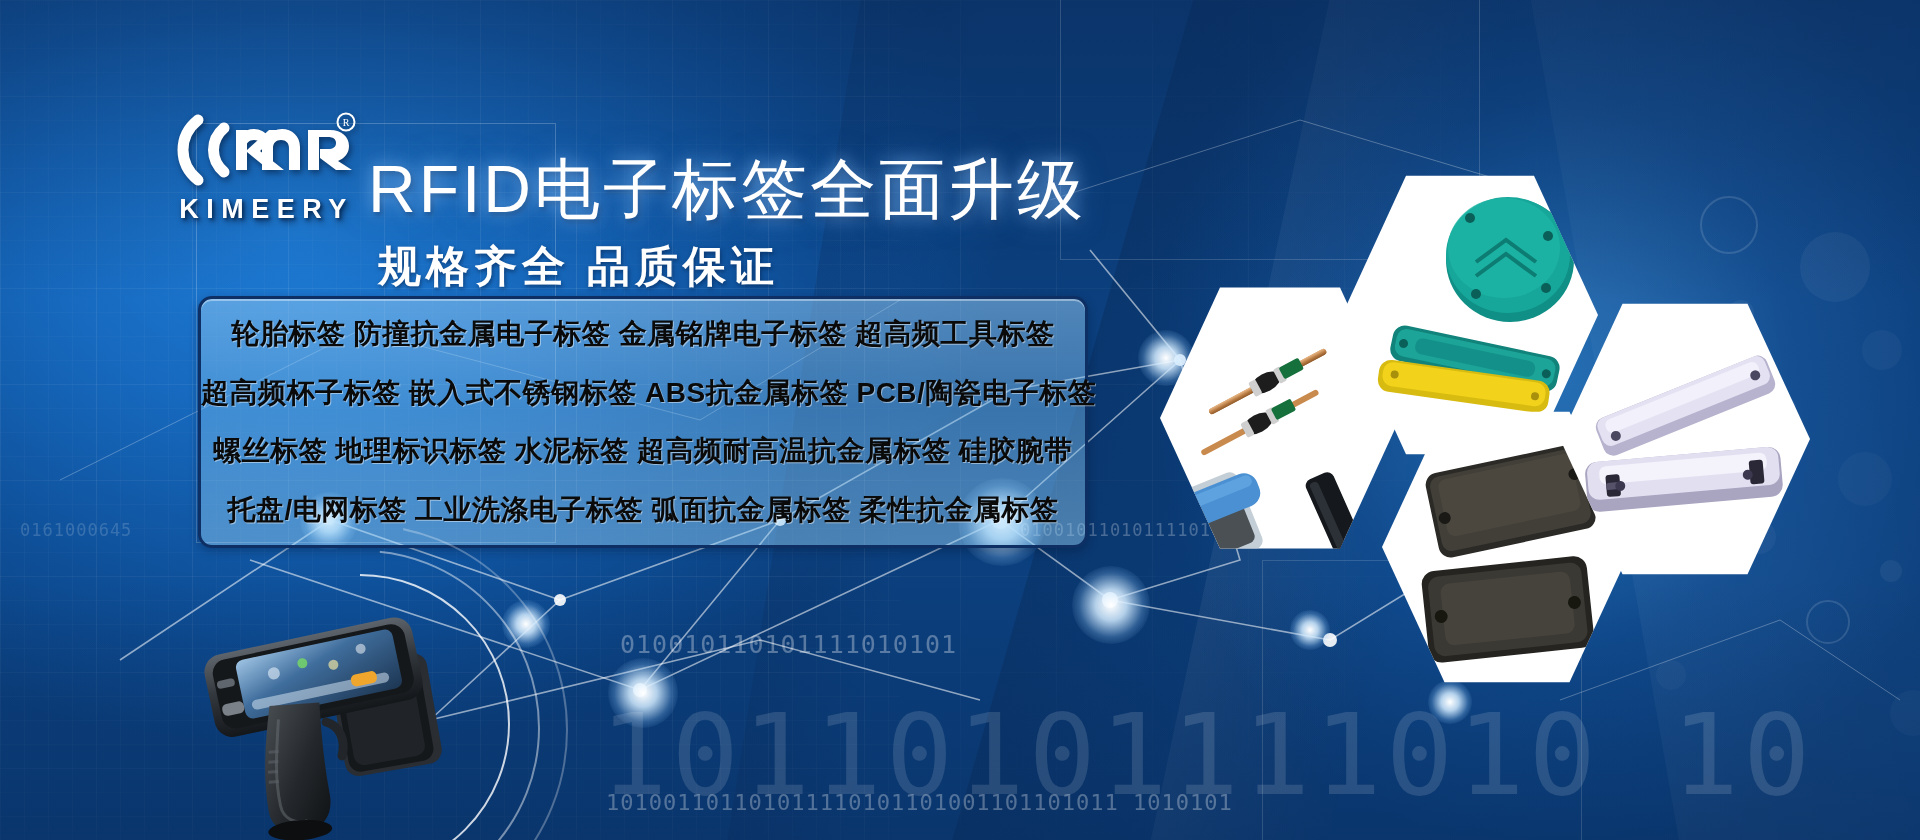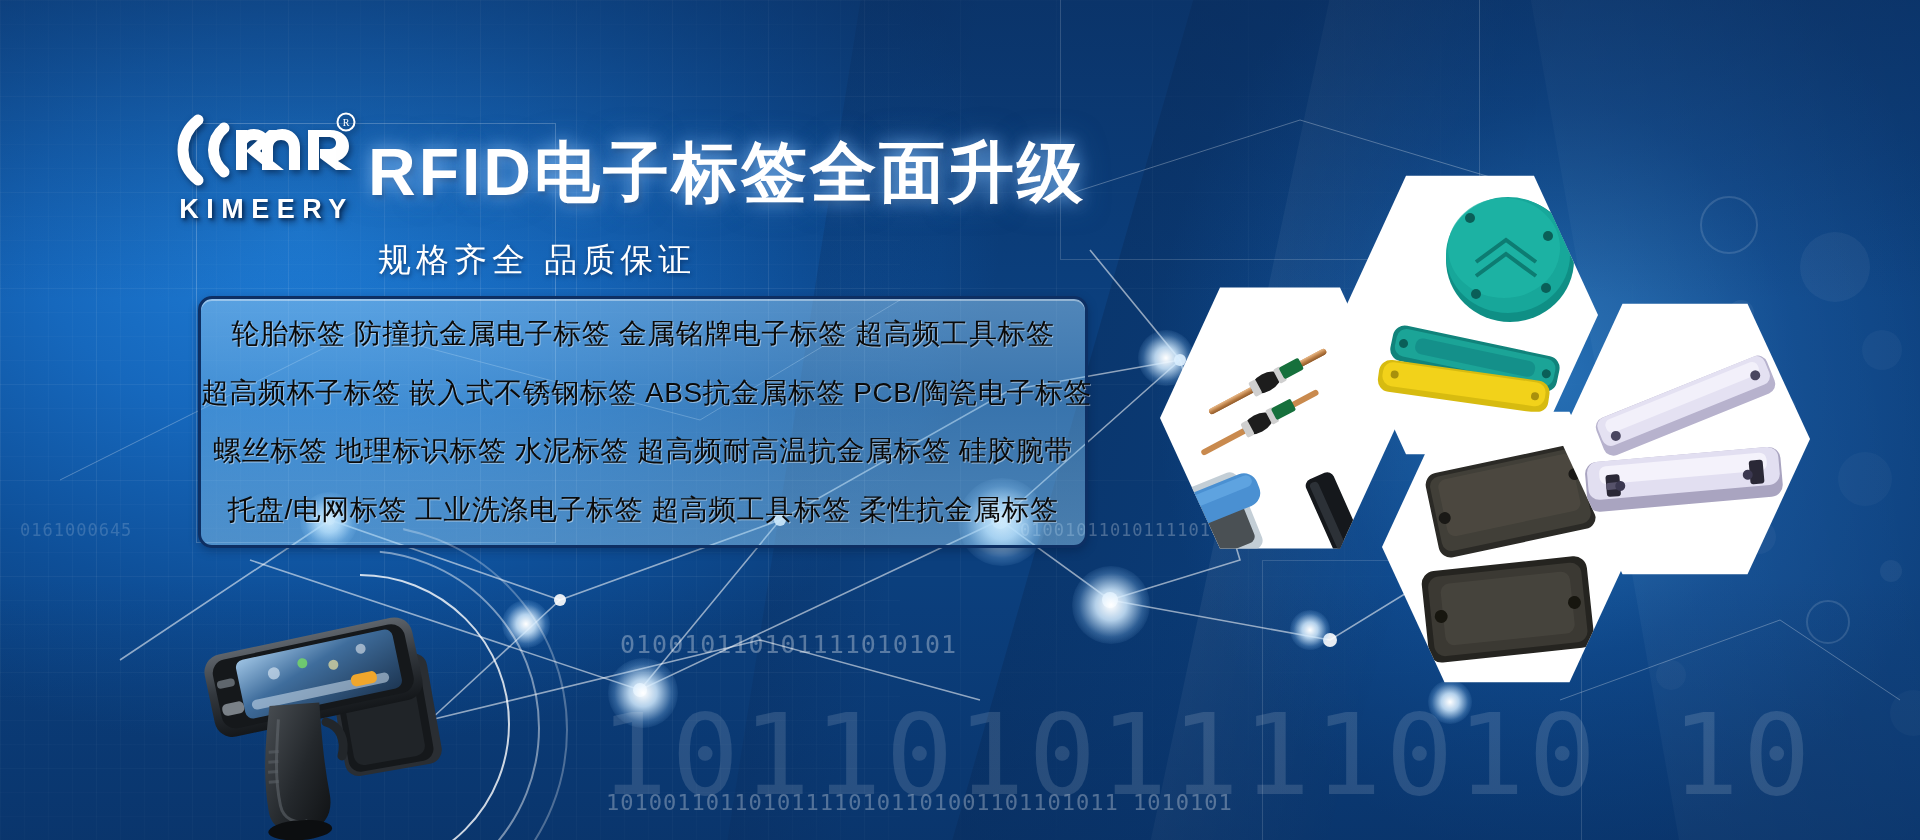--- a/index.html
+++ b/index.html
@@ -112,33 +112,33 @@
     color: #ffffff;
     font-size: 27px;
     font-weight: 700;
     letter-spacing: 7.5px;
     text-indent: 7px;
     text-shadow: 2px 2px 3px rgba(0,25,60,.55);
   }
 
   
   .headline {
-    position: absolute; left: 368px; top: 128px;
-    font-size: 66px; font-weight: 700;
+    position: absolute; left: 368px; top: 145px;
+    font-size: 66px; font-weight: 400;
     color: #ffffff;
     letter-spacing: 3px;
     white-space: nowrap;
     text-shadow:
       0 0 16px rgba(120,180,240,.85),
       0 0 30px rgba(90,150,220,.55),
       2px 3px 5px rgba(5,30,70,.5);
   }
   .subline {
     position: absolute; left: 378px; top: 238px;
-    font-size: 33px; font-weight: 400;
+    font-size: 43px; font-weight: 700;
     color: #ffffff;
     letter-spacing: 5px;
     white-space: nowrap;
     text-shadow: 1px 2px 4px rgba(5,30,70,.6);
   }
 
   
   .panel {
     position: absolute; left: 198px; top: 296px;
     width: 890px; height: 252px;
@@ -147,21 +147,21 @@
     background: linear-gradient(180deg, rgba(150,205,245,.50) 0%, rgba(120,190,240,.42) 45%, rgba(150,210,248,.46) 100%);
     box-shadow: inset 0 2px 0 rgba(255,255,255,.38), 0 3px 10px rgba(3,24,55,.35);
     display: flex; flex-direction: column;
     justify-content: space-around;
     padding: 6px 0;
   }
   .panel-row {
     text-align: center;
     color: #0a0a0a;
     font-size: 28px;
-    font-weight: 400;
+    font-weight: 700;
     letter-spacing: .5px;
     white-space: nowrap;
     text-shadow: 1px 1px 0 rgba(255,255,255,.45);
   }
 
   
   .hex-cluster { position: absolute; left: 1160px; top: 170px; width: 760px; height: 520px; }
   .hex {
     position: absolute;
     background: #ffffff;
@@ -275,21 +275,21 @@
     <span class="logo-word">KIMEERY</span>
   </div>
 
   <div class="headline">RFID电子标签全面升级</div>
   <div class="subline">规格齐全    品质保证</div>
 
   <div class="panel">
     <div class="panel-row">轮胎标签   防撞抗金属电子标签   金属铭牌电子标签  超高频工具标签</div>
     <div class="panel-row">超高频杯子标签  嵌入式不锈钢标签  ABS抗金属标签  PCB/陶瓷电子标签</div>
     <div class="panel-row">螺丝标签  地理标识标签  水泥标签  超高频耐高温抗金属标签  硅胶腕带</div>
-    <div class="panel-row">托盘/电网标签  工业洗涤电子标签  超高频工具标签  柔性抗金属标签</div>
+    <div class="panel-row">托盘/电网标签  工业洗涤电子标签  弧面抗金属标签  柔性抗金属标签</div>
   </div>
 
   <div class="hex-cluster">
 
     <div class="hex" style="left:0px; top:112px; width:240px; height:272px;">
       <svg class="hex-inner" viewBox="0 0 240 272">
 
         <g transform="rotate(-28 120 110)">
           <rect x="48" y="92" width="132" height="6" rx="3" fill="#c98a4e"></rect>
           <rect x="48" y="92" width="132" height="6" rx="3" fill="url(#rodg)"></rect>

